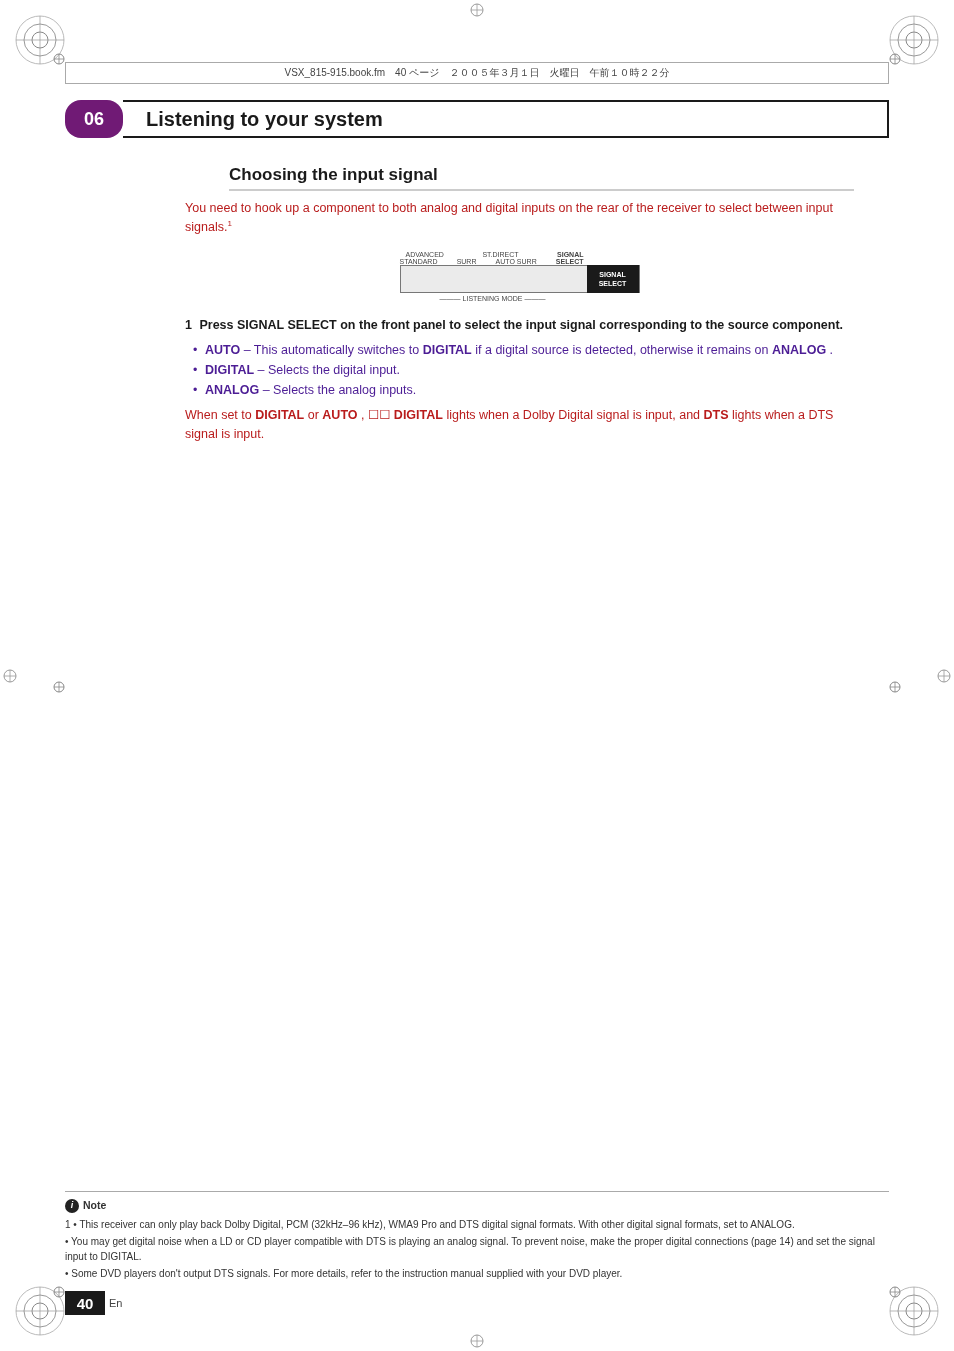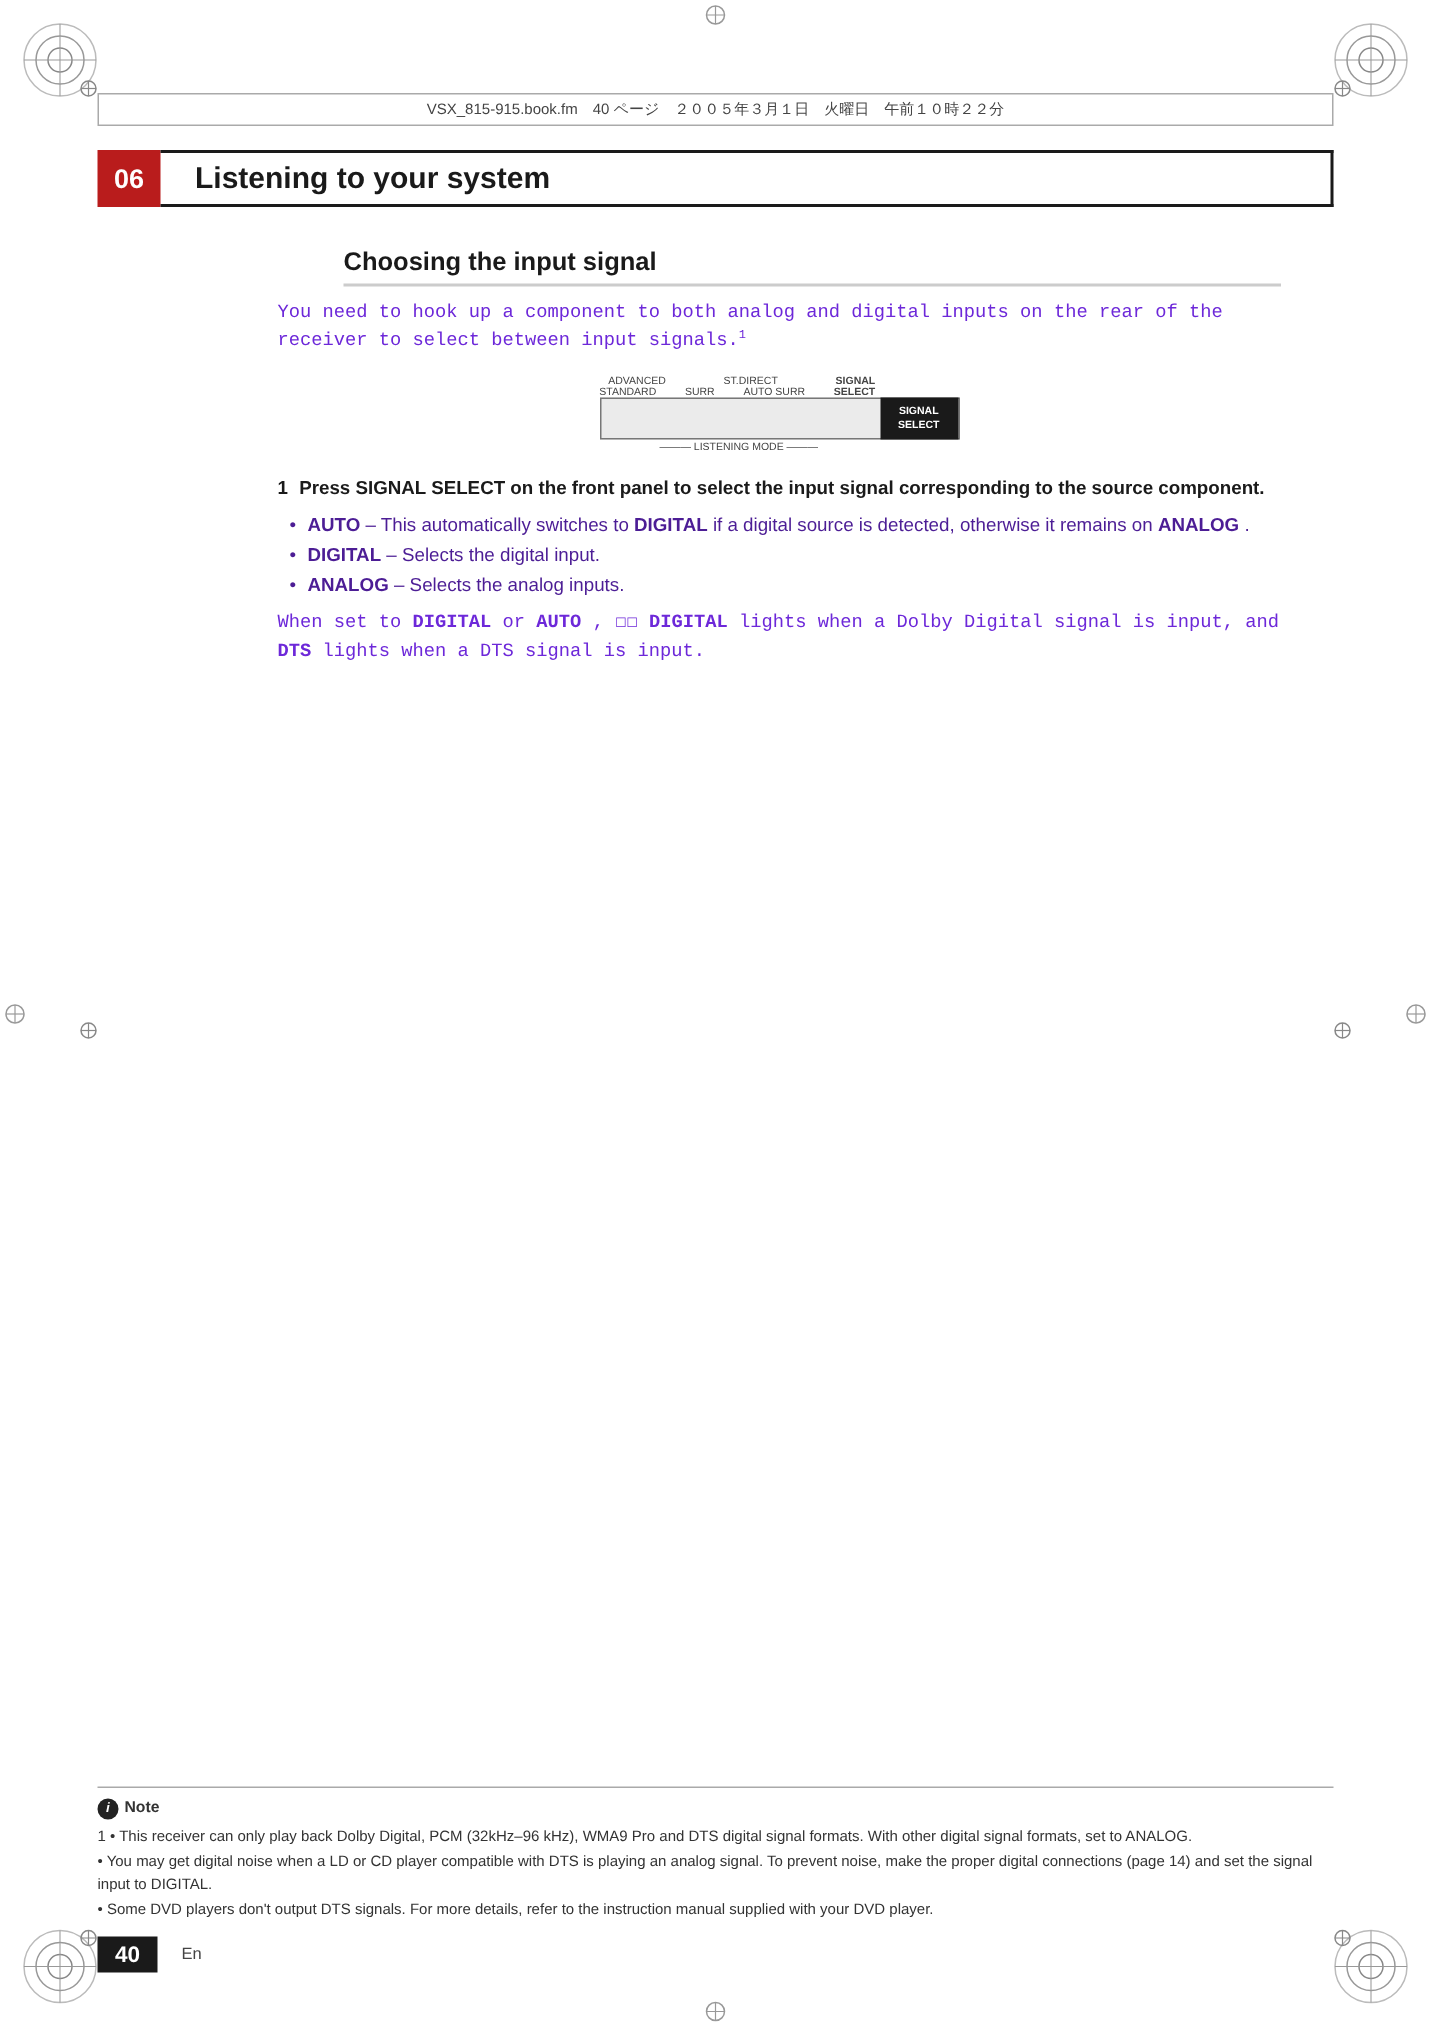--- a/index.html
+++ b/index.html
@@ -45,30 +45,31 @@
     .chapter-header {
       position: absolute;
       top: 100px;
       left: 65px;
       right: 65px;
       display: flex;
       align-items: center;
       height: 38px;
     }
     .chapter-number-box {
-      background: #b91c1c;
+      background: #701a75;
       color: #fff;
       font-size: 18px;
       font-weight: bold;
-      width: 42px;
+      width: 58px;
       height: 38px;
       display: flex;
       align-items: center;
       justify-content: center;
       flex-shrink: 0;
+      border-radius: 16px;
     }
     .chapter-title-area {
       border: 2px solid #1a1a1a;
       border-left: none;
       height: 38px;
       flex: 1;
       display: flex;
       align-items: center;
       padding-left: 23px;
     }
@@ -95,23 +96,22 @@
       margin-bottom: 8px;
       border-bottom: 2px solid #ccc;
       padding-bottom: 4px;
       margin-left: 44px;
     }
 
     
     .body-text {
       font-size: 12.5px;
       line-height: 1.5;
-      color: #6d28d9;
+      color: #b91c1c;
       margin-bottom: 6px;
-      font-family: Liberation Mono, monospace;
     }
 
     
     .step-instruction {
       font-size: 12.5px;
       font-weight: bold;
       color: #1a1a1a;
       margin: 10px 0 4px 0;
       line-height: 1.5;
     }
@@ -175,21 +175,21 @@
       font-weight: bold;
     }
 
     
     .page-number-area {
       position: absolute;
       bottom: 36px;
       left: 65px;
       display: flex;
       align-items: center;
-      gap: 12px;
+      gap: 0;
     }
     .page-num-box {
       background: #1a1a1a;
       color: #fff;
       font-size: 15px;
       font-weight: bold;
       width: 40px;
       height: 24px;
       display: flex;
       align-items: center;

